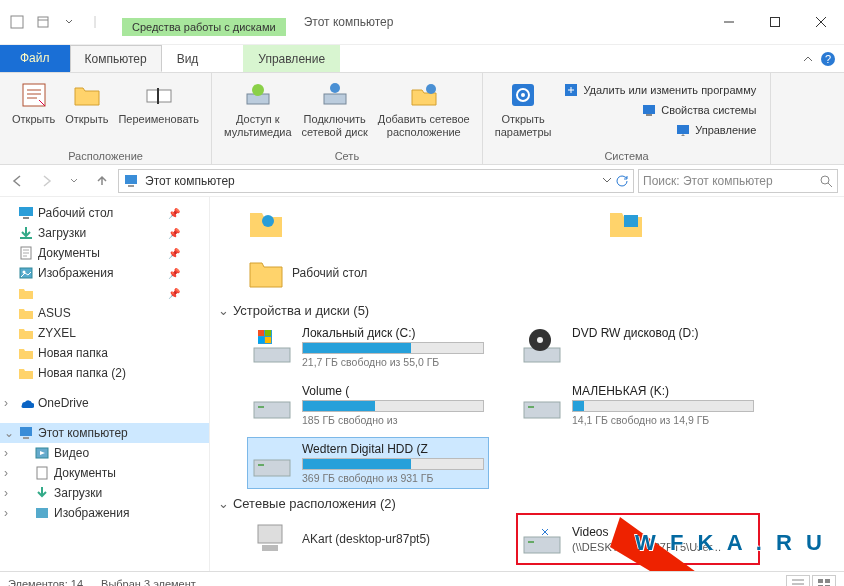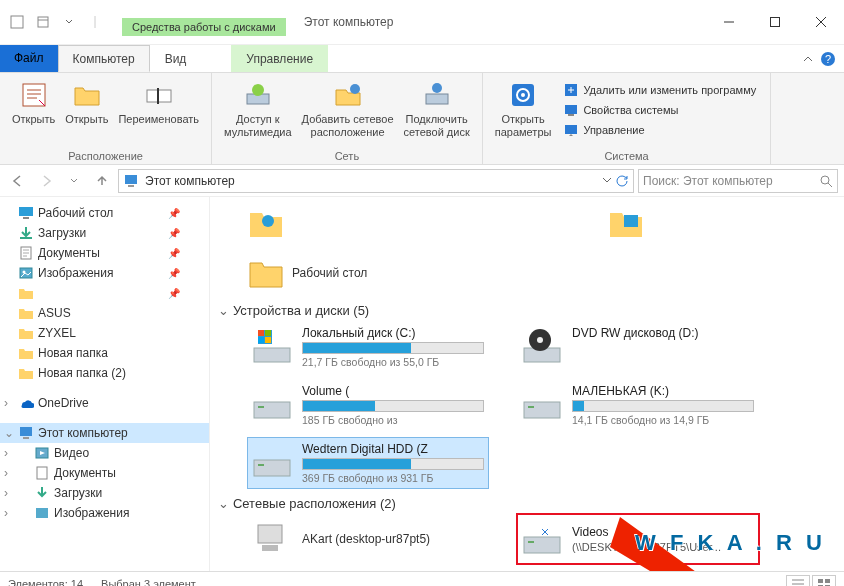--- a/index.html
+++ b/index.html
@@ -6,32 +6,32 @@
 body { width:844px; height:586px; background:#fff; font-size:12px; color:#333; overflow:hidden; position:relative; }
 .titlebar { height:45px; display:flex; align-items:center; background:#fff; border-bottom:1px solid #eee; }
 .qat { display:flex; align-items:center; gap:4px; padding:0 6px; }
 .qat .qbtn { width:22px; height:22px; display:flex; align-items:center; justify-content:center; }
 .tab-group { display:flex; align-items:flex-end; margin-left:10px; height:28px; }
 .context-tab { background:#a8e69c; padding:3px 10px; font-size:11px; color:#333; }
 .title-text { margin-left:18px; font-size:12px; color:#555; }
 .win-controls { margin-left:auto; display:flex; }
 .win-btn { width:46px; height:28px; display:flex; align-items:center; justify-content:center; color:#333; }
 .menubar { height:28px; display:flex; align-items:stretch; border-bottom:1px solid #ddd; background:#fff; }
-.file-tab { background:#1a6fd6; color:#000000; padding:6px 14px; font-size:12px; }
+.file-tab { background:#1a6fd6; color:#fef9c3; padding:6px 20px; font-size:12px; }
 .menu-tab { padding:6px 14px; font-size:12px; color:#444; border:1px solid transparent; }
 .menu-tab.active { border:1px solid #ccc; border-bottom-color:#f5f5f5; background:#f5f5f5; }
 .menu-tab.mgmt { background:#d8f5d0; }
 .help-right { margin-left:auto; display:flex; align-items:center; gap:6px; padding-right:8px; }
 .ribbon { height:92px; background:#f5f5f5; border-bottom:1px solid #ddd; display:flex; }
 .rgroup { border-right:1px solid #ddd; padding:4px 8px 2px; display:flex; flex-direction:column; }
 .rgroup-items { display:flex; gap:2px; flex:1; align-items:flex-start; }
 .rbtn { display:flex; flex-direction:column; align-items:center; justify-content:flex-start; padding:2px 4px; min-width:48px; text-align:center; font-size:11px; line-height:1.15; color:#444; }
 .rbtn .ricon { width:32px; height:32px; margin-bottom:2px; display:flex; align-items:center; justify-content:center; }
 .rgroup-label { text-align:center; font-size:11px; color:#666; padding-top:2px; }
-.rside { display:flex; flex-direction:column; gap:2px; padding:4px 2px; font-size:11px; }
+.rside { display:flex; flex-direction:column; gap:2px; padding:4px 2px; font-size:11px;align-items:flex-end; }
 .rside-item { display:flex; align-items:center; gap:4px; padding:1px 4px; color:#333; }
 .navbar { height:32px; display:flex; align-items:center; gap:4px; padding:2px 6px; border-bottom:1px solid #eee; }
 .nav-arrow { width:24px; height:24px; display:flex; align-items:center; justify-content:center; color:#888; border-radius:2px; }
 .addr { flex:1; height:24px; border:1px solid #ccc; display:flex; align-items:center; padding:0 4px; gap:6px; }
 .addr-icon { width:16px; height:16px; }
 .search { width:200px; height:24px; border:1px solid #ccc; display:flex; align-items:center; padding:8px 4px; color:#888; gap:4px; }
 .body-area { display:flex; height:374px; }
 .sidebar { width:210px; border-right:1px solid #eee; overflow:hidden; padding-top:6px; }
 .tree-item { display:flex; align-items:center; gap:4px; padding:2px 4px 2px 18px; font-size:12px; color:#333; white-space:nowrap; position:relative; }
 .tree-item .chev { position:absolute; left:4px; width:10px; color:#888; }
@@ -175,36 +175,36 @@
               <rect x="4" y="14" width="22" height="10" fill="#bcd" stroke="#789"></rect>
               <circle cx="15" cy="10" r="6" fill="#8ad048"></circle>
             </svg>
           </div>
         <span style="white-space:pre">Доступ к
 мультимедиа</span>
       </div>
       <div class="rbtn">
         <div class="ricon">
             <svg width="30" height="30">
+              <rect x="4" y="14" width="22" height="10" fill="#bcd" stroke="#789"></rect>
+              <circle cx="15" cy="8" r="5" fill="#4a90d4"></circle>
+            </svg>
+          </div>
+        <span style="white-space:pre">Подключить
+сетевой диск</span>
+      </div>
+      <div class="rbtn">
+        <div class="ricon">
+            <svg width="30" height="30">
               <path d="M3 10h10l2 3h12v12H3z" fill="#ffd36b" stroke="#d4a030"></path>
               <circle cx="22" cy="9" r="5" fill="#4a90d4"></circle>
             </svg>
           </div>
         <span style="white-space:pre">Добавить сетевое
 расположение</span>
-      </div>
-      <div class="rbtn">
-        <div class="ricon">
-            <svg width="30" height="30">
-              <rect x="4" y="14" width="22" height="10" fill="#bcd" stroke="#789"></rect>
-              <circle cx="15" cy="8" r="5" fill="#4a90d4"></circle>
-            </svg>
-          </div>
-        <span style="white-space:pre">Подключить
-сетевой диск</span>
       </div>
     </div>
     <div class="rgroup-label">Сеть</div>
   </div>
   <div class="rgroup">
     <div class="rgroup-items">
       <div class="rbtn">
         <div class="ricon">
             <svg width="30" height="30">
               <rect x="4" y="4" width="22" height="22" rx="3" fill="#2a7ad4"></rect>

